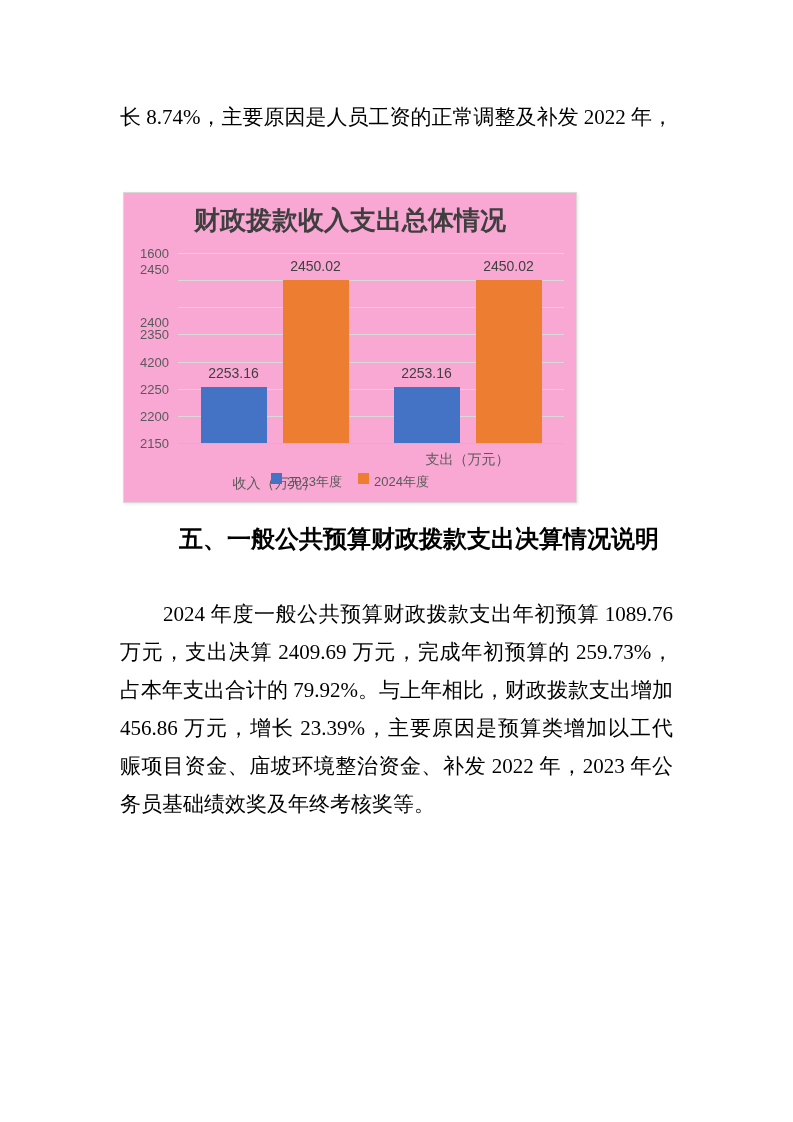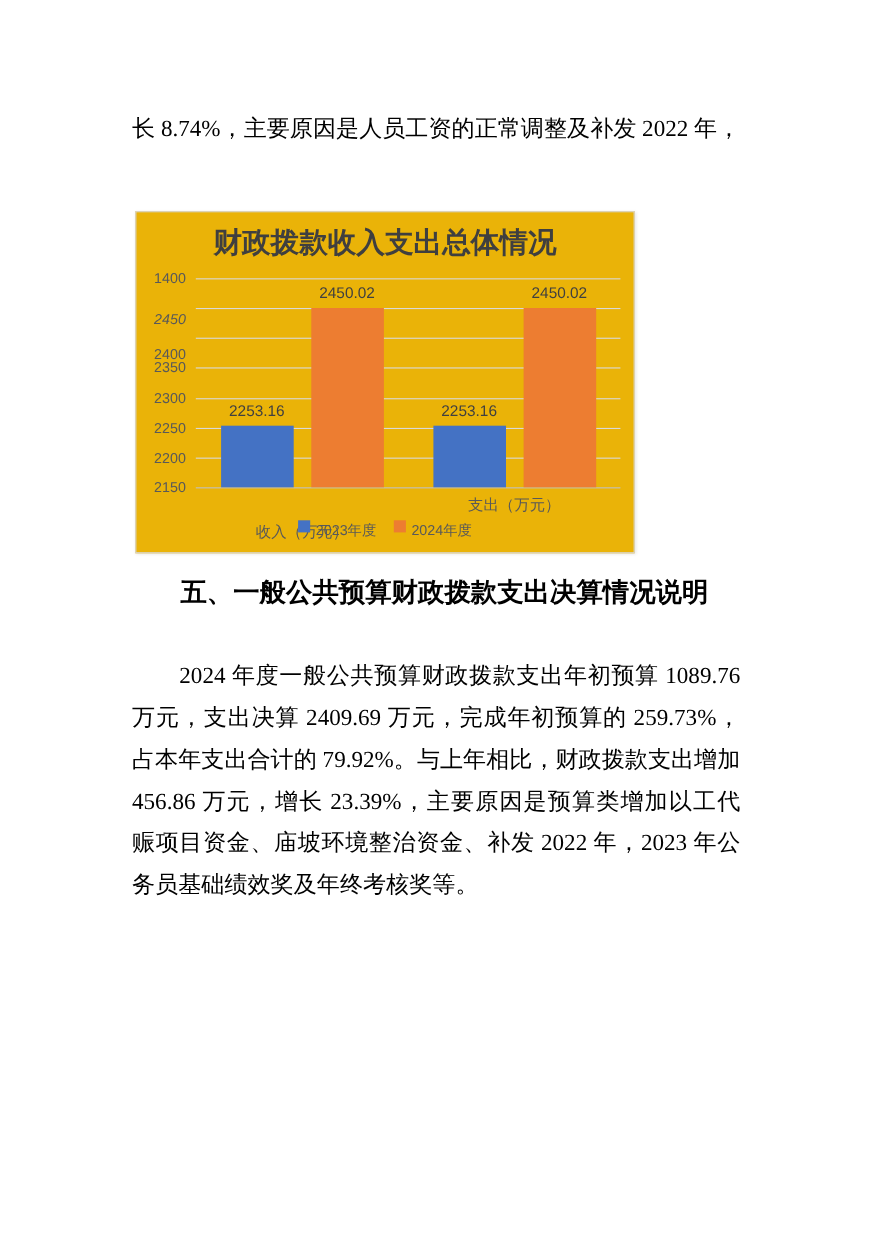--- a/index.html
+++ b/index.html
@@ -20,42 +20,42 @@
     white-space: nowrap;
     text-align: justify;
     text-align-last: justify;
     overflow: hidden;
   }
   .para .line.last { text-align-last: left; }
   #para-top { top: 97px; }
   #para-top .line { height: 40px; line-height: 40px; }
   #section-heading {
     position: absolute;
-    left: 121px;
+    left: 136px;
     top: 520px;
     width: 553px;
     padding-left: 43px;
     font-family: "Liberation Sans", "DejaVu Sans", sans-serif;
     font-weight: bold;
     font-size: 24px;
     line-height: 38px;
     color: #000;
   }
   #para-main { top: 559px; }
   #para-main .line { height: 38px; line-height: 38px; }
   #para-main .line.indent { padding-left: 43px; margin-top: 36px; }
 
   
   #chart {
     position: absolute;
     left: 123px;
     top: 192px;
     width: 454px;
     height: 311px;
-    background: #eab308;
+    background: #f9a8d4;
     border: 1px solid #d8d8d8;
     box-shadow: 1px 1px 3px rgba(0,0,0,0.10);
     font-family: "Liberation Sans", "DejaVu Sans", sans-serif;
   }
   #chart-title {
     position: absolute;
     top: 10px; left: 0; right: 0;
     text-align: center;
     font-size: 26px;
     font-weight: bold;
@@ -107,29 +107,29 @@
 <div id="page">
 
   <div id="para-top" class="para">
     <div class="line">长 8.74%，主要原因是人员工资的正常调整及补发 2022 年，</div>
   </div>
 
   <div id="chart">
     <div id="chart-title">财政拨款收入支出总体情况</div>
     <div id="plot-area">
         <div class="gridline" style="left: 54px; width: 386px; top: 60px;"></div>
-        <div class="ytick" style="top: 60px;">1400</div>
+        <div class="ytick" style="top: 60px;">1600</div>
         <div class="gridline" style="left: 54px; width: 386px; top: 87.1429px;"></div>
-        <div class="ytick" style="top: 97px; font-style: italic;">2450</div>
+        <div class="ytick" style="top: 76px;">2450</div>
         <div class="gridline" style="left: 54px; width: 386px; top: 114.286px;"></div>
         <div class="ytick" style="top: 129px;">2400</div>
         <div class="gridline" style="left: 54px; width: 386px; top: 141.429px;"></div>
         <div class="ytick" style="top: 141.429px;">2350</div>
         <div class="gridline" style="left: 54px; width: 386px; top: 168.571px;"></div>
-        <div class="ytick" style="top: 168.571px;">2300</div>
+        <div class="ytick" style="top: 168.571px;">4200</div>
         <div class="gridline" style="left: 54px; width: 386px; top: 195.714px;"></div>
         <div class="ytick" style="top: 195.714px;">2250</div>
         <div class="gridline" style="left: 54px; width: 386px; top: 222.857px;"></div>
         <div class="ytick" style="top: 222.857px;">2200</div>
         <div class="gridline baseline" style="left: 54px; width: 386px; top: 250px;"></div>
         <div class="ytick" style="top: 250px;">2150</div>
         <div class="bar" style="left: 76.5px; width: 66px; top: 193.999px; height: 56.0011px; background: rgb(68, 114, 196);"></div>
         <div class="bar-label" style="left: 64.5px; top: 171.999px;">2253.16</div>
         <div class="bar" style="left: 158.5px; width: 66px; top: 87.132px; height: 162.868px; background: rgb(237, 125, 49);"></div>
         <div class="bar-label" style="left: 146.5px; top: 65.132px;">2450.02</div>

